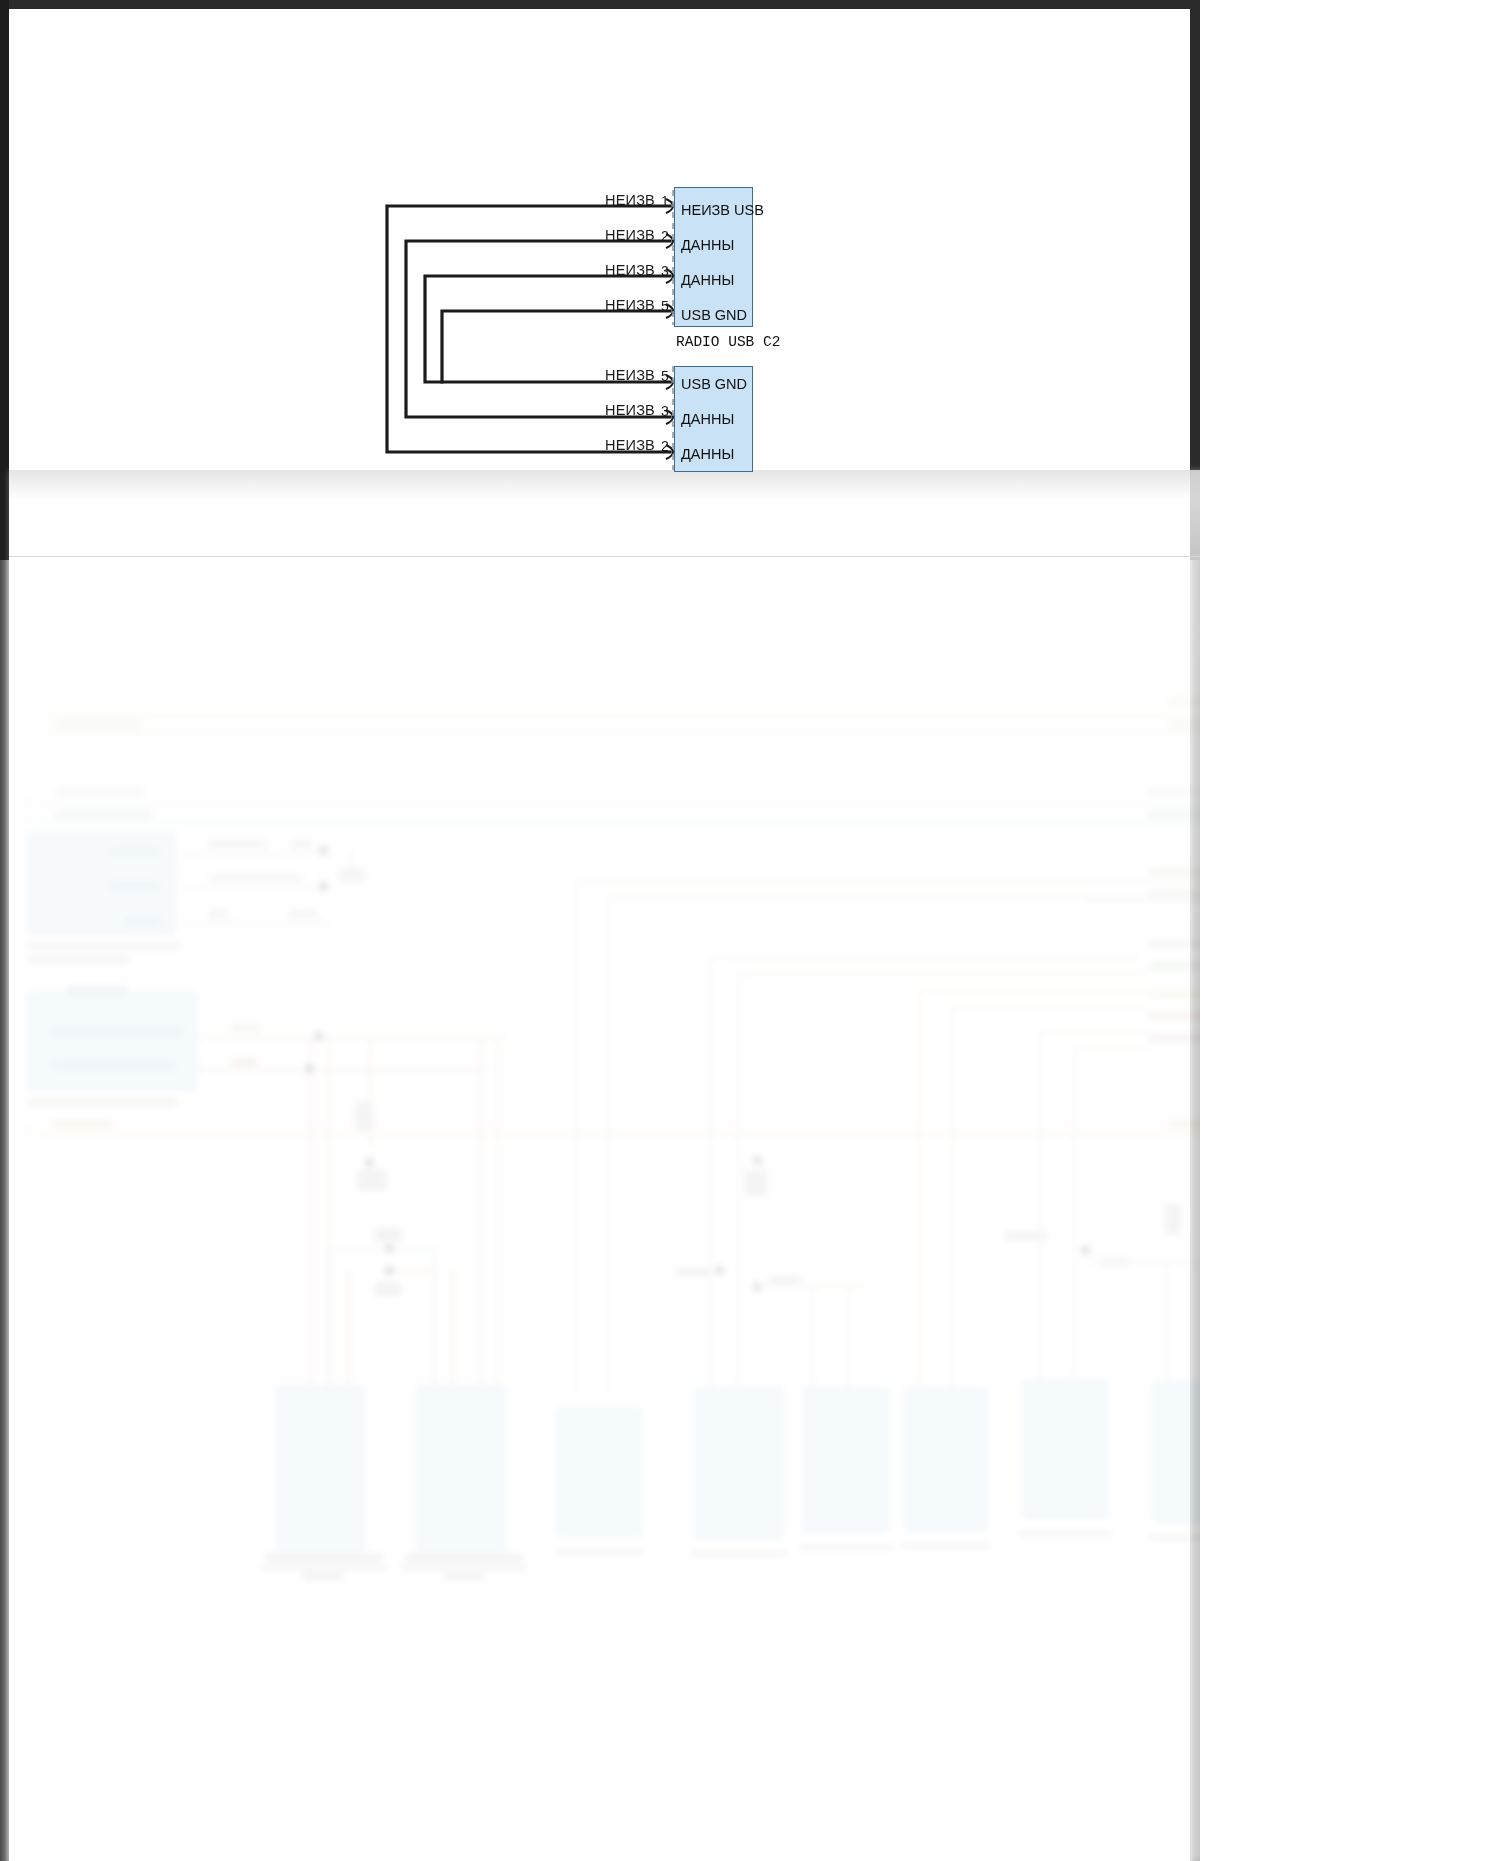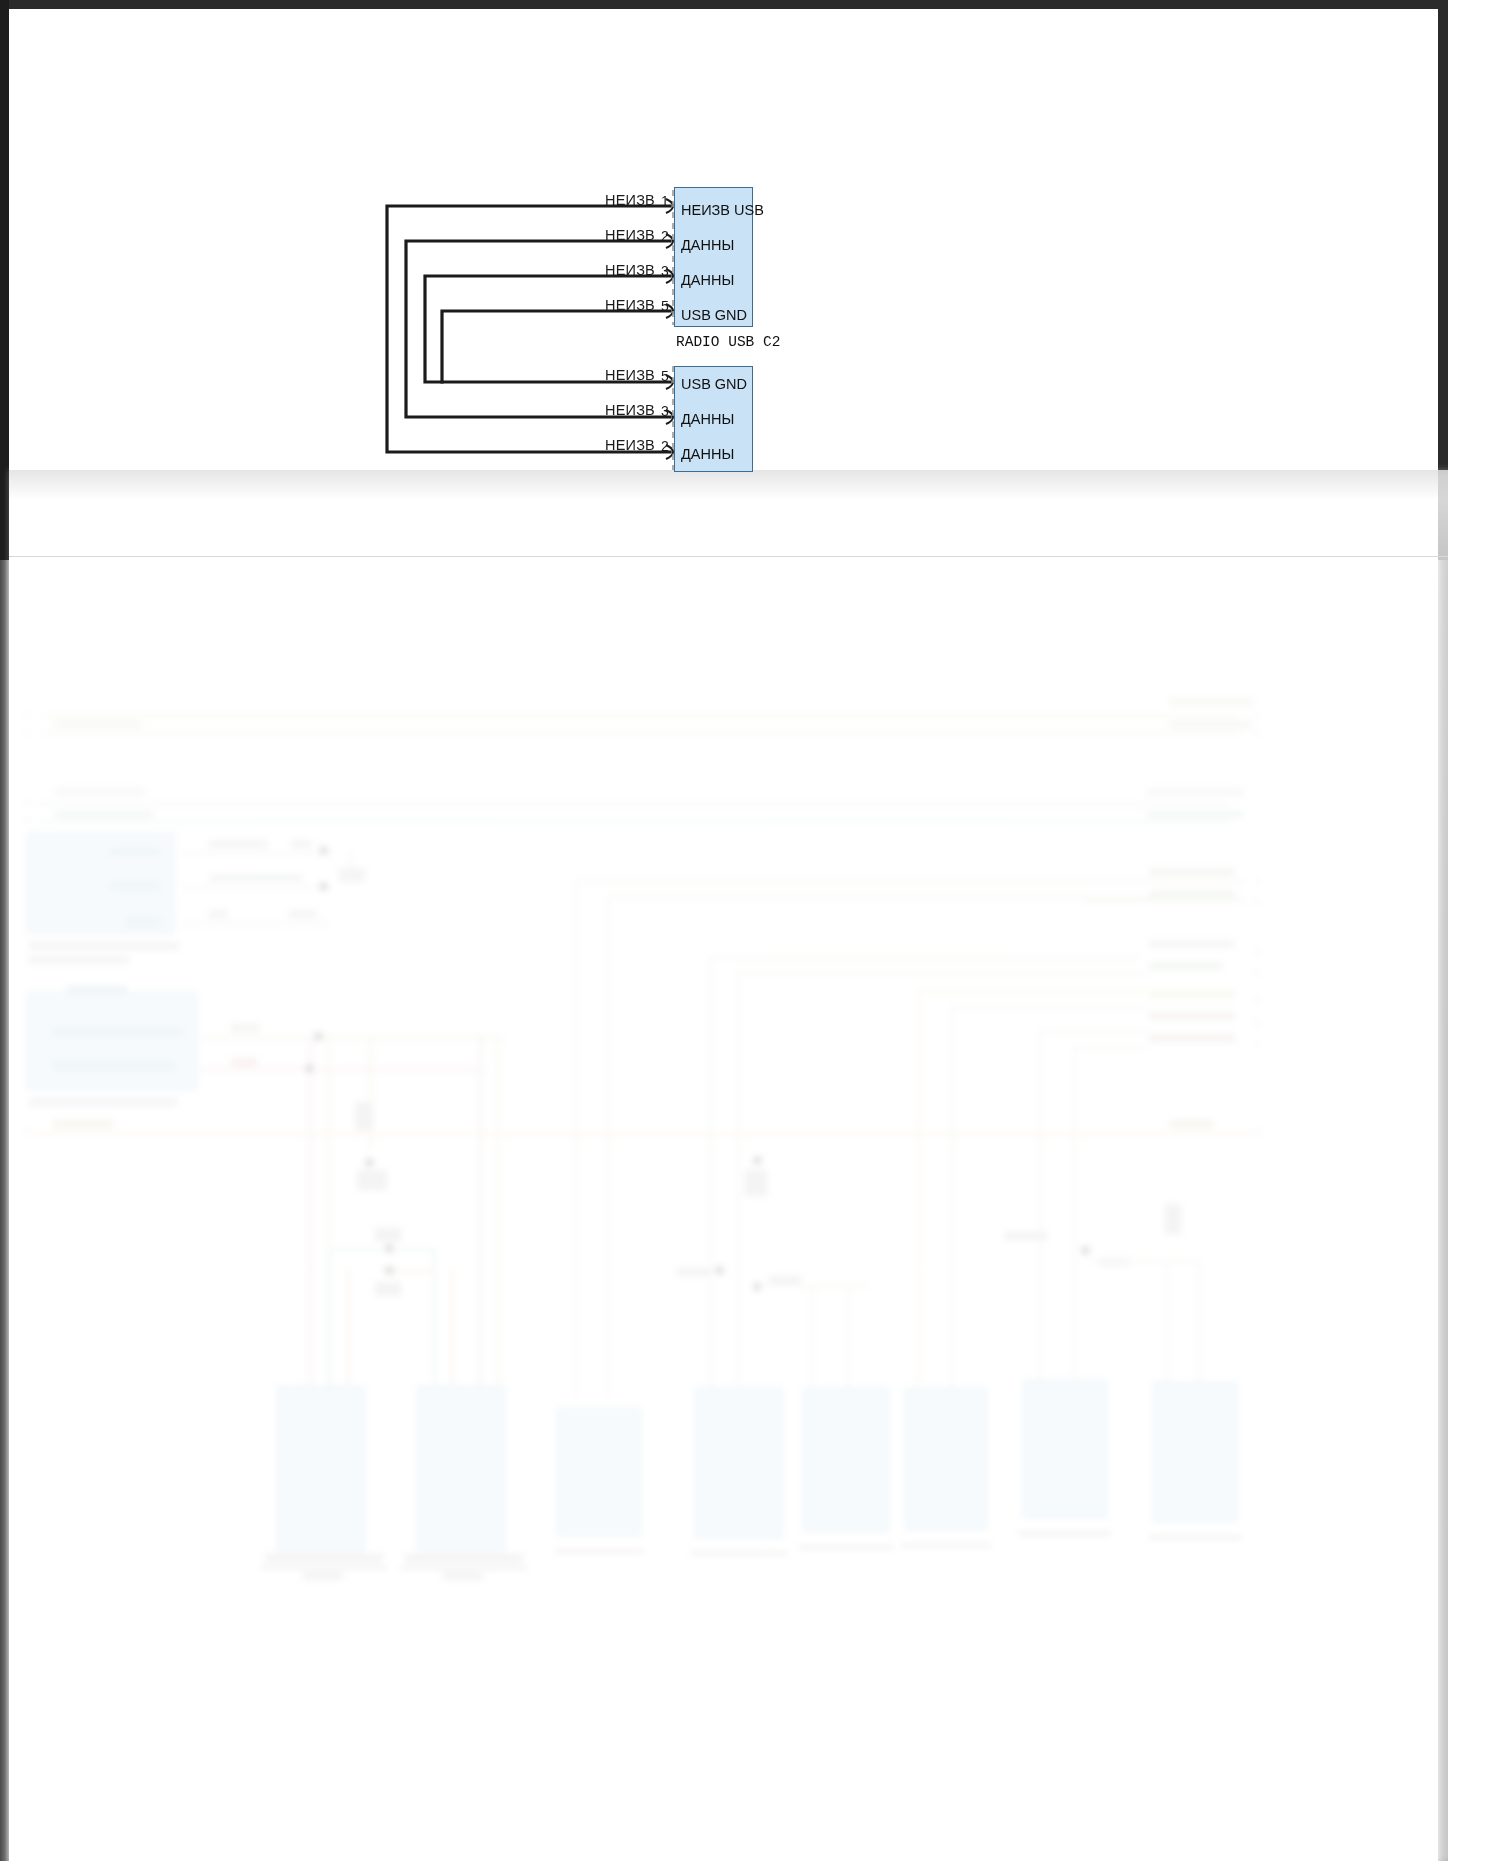--- a/index.html
+++ b/index.html
@@ -4,21 +4,21 @@
 <title>Wiring Diagram</title>
 <style>
   * { box-sizing: border-box; }
   html, body {
     margin: 0; padding: 0;
     background: #ffffff;
     font-family: "Liberation Sans", sans-serif;
   }
   #page {
     position: relative;
-    width: 1448px;
+    width: 1200px;
     height: 1861px;
     overflow: hidden;
     background: #3b82f6;
   }
 
   
   .frame-top {
     position: absolute; left: 0; top: 0; width: 1500px; height: 9px;
     background: #2b2b2b;
   }

